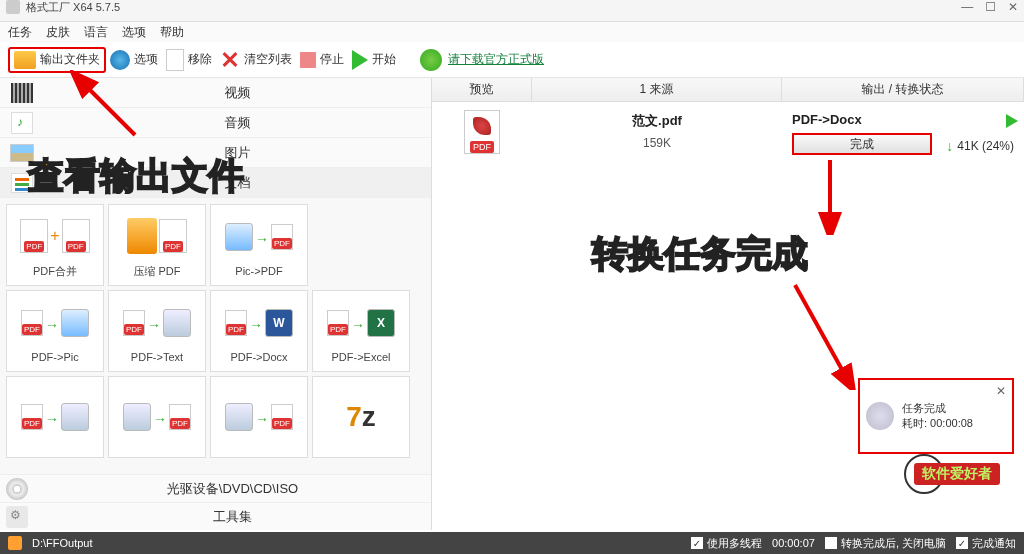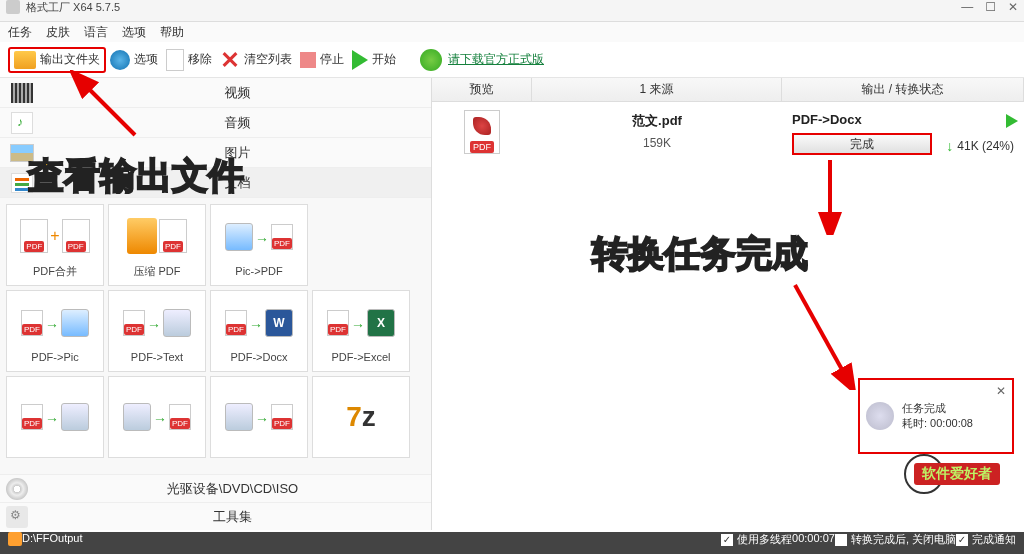--- a/index.html
+++ b/index.html
@@ -74,21 +74,21 @@
 .play-sm { position: absolute; right: 6px; top: 6px; width: 0; height: 0; border-left: 12px solid #3b3; border-top: 7px solid transparent; border-bottom: 7px solid transparent; }
 .size-info { position: absolute; right: 10px; top: 30px; font-size: 12px; color: #333; display: flex; align-items: center; gap: 4px; }
 .dl-arrow { color: #3b3; font-size: 14px; font-weight: bold; }
 .notify-box { position: absolute; right: 10px; top: 300px; width: 156px; height: 76px; border: 2px solid #e60000; background: #fff; padding: 6px; display: flex; align-items: center; gap: 8px; }
 .notify-icon { width: 28px; height: 28px; background: radial-gradient(#dde,#bbc); border-radius: 50%; }
 .notify-text { font-size: 11px; color: #333; line-height: 1.4; }
 .notify-close { position: absolute; top: 4px; right: 6px; color: #666; font-size: 12px; }
 .watermark { position: absolute; right: 12px; bottom: 36px; width: 120px; height: 40px; display: flex; align-items: center; justify-content: center; }
 .wm-circle { width: 40px; height: 40px; border: 2px solid #333; border-radius: 50%; position: relative; }
 .wm-text { margin-left: -30px; background: #c22; color: #bef264; padding: 2px 8px; font-size: 14px; font-weight: bold; border-radius: 3px; z-index: 2; }
-.statusbar { height: 22px; background: #444; color: #fff; display: flex; align-items: flex-start; padding: 0 8px; font-size: 11px; position: absolute; bottom: 0; left: 0; right: 0; margin-top: 15px; }
+.statusbar { height: 22px; background: #444; color: #fff; display: flex; align-items: center; padding: 0 8px; font-size: 11px; gap: 10px; position: absolute; bottom: 0; left: 0; right: 0; margin-top: 15px; }
 .sb-icon { width: 14px; height: 14px; background: #ffa030; border-radius: 2px; }
 .sb-path { flex: 1; }
 .sb-check { display: flex; align-items: center; gap: 4px; }
 .chk { width: 12px; height: 12px; background: #fff; display: flex; align-items: center; justify-content: center; color: #333; font-size: 10px; }
 .sb-time { color: #fff; }
 .annotation { position: absolute; font-size: 36px; font-weight: 900; color: #f5b91f; -webkit-text-stroke: 2px #222; z-index: 50; pointer-events: none; font-family: "SimHei", sans-serif; }
 .anno1 { top: 152px; left: 28px; }
 .anno2 { top: 230px; left: 592px; }
 .red-arrow { position: absolute; z-index: 40; pointer-events: none; }
 </style>

